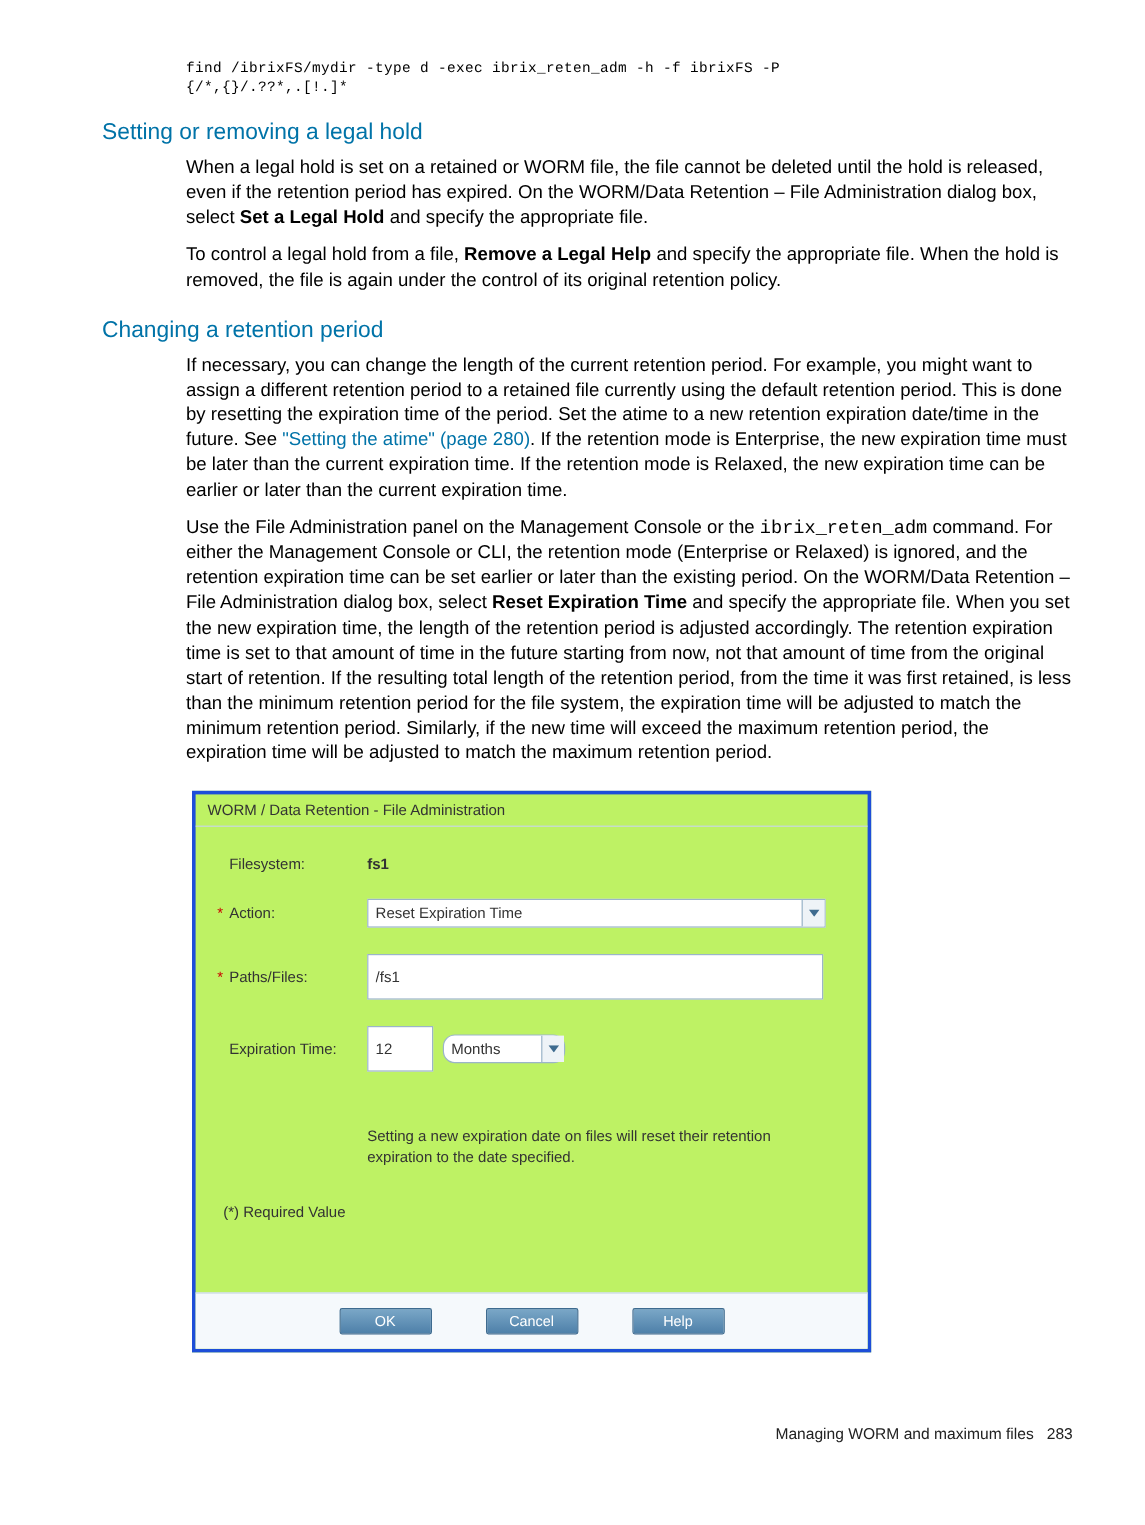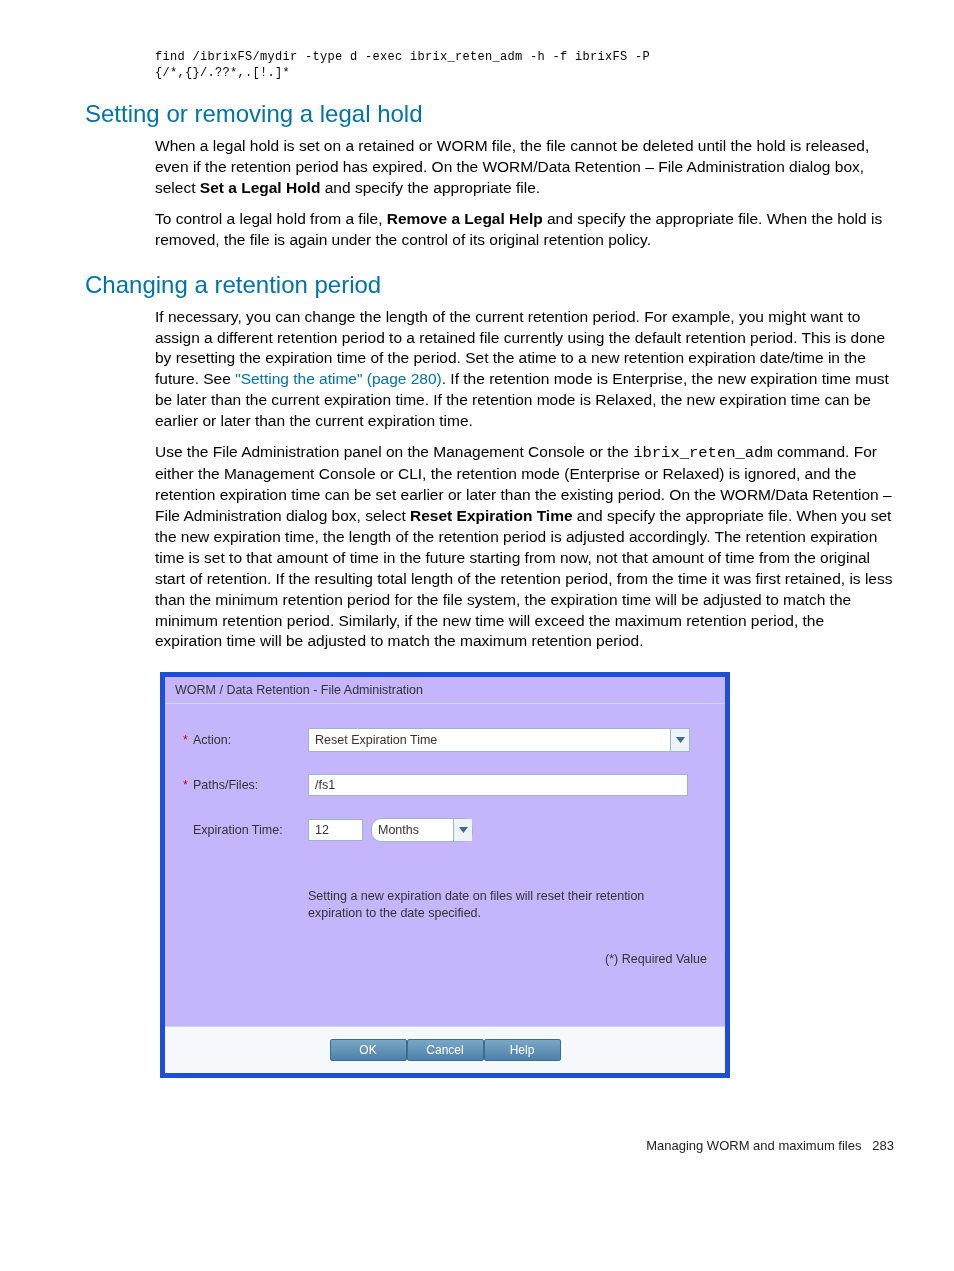--- a/index.html
+++ b/index.html
@@ -16,42 +16,42 @@
     font-family: "Courier New", Courier, monospace;
     font-size: 12px;
     margin-left: 95px;
     margin-bottom: 2px;
     letter-spacing: 0.3px;
   }
   h2.subhead {
     font-family: Arial, Helvetica, sans-serif;
     font-weight: normal;
     color: #0073a8;
-    font-size: 24px;
+    font-size: 19px;
     margin: 20px 0 8px 25px;
   }
   .body-para {
     margin: 0 0 10px 95px;
     line-height: 1.35;
     font-size: 15.5px;
   }
   .body-para b { font-weight: bold; }
   .link {
     color: #0073a8;
   }
   .mono {
     font-family: "Courier New", Courier, monospace;
   }
 
   
   .dialog {
     width: 560px;
     margin: 20px 0 0 100px;
-    border: 5px solid #1d4ed8;
-    background: #c4b5fd;
+    border: 3px solid #1d4ed8;
+    background: #bef264;
     font-size: 12.5px;
     color: #333;
   }
   .dialog-title {
     padding: 6px 10px;
     border-bottom: 1px solid #c9d8e3;
     font-size: 12.5px;
     color: #333;
   }
   .dialog-body {
@@ -103,46 +103,46 @@
     display: flex;
     align-items: center;
     justify-content: center;
     height: 100%;
     background: #eef3f7;
   }
   .select-arrow svg { display: block; }
   .text-input {
     border: 1px solid #9bb5c9;
     background: #fff;
-    height: 22px;
+    height: 38px;
     padding: 0 6px;
     font-size: 12.5px;
     color: #333;
     box-sizing: border-box;
   }
   .text-input.wide { width: 380px; }
   .text-input.narrow { width: 55px; margin-right: 8px; }
   .help-text {
     margin: 46px 0 30px 125px;
     font-size: 12.5px;
     color: #333;
     line-height: 1.35;
     max-width: 390px;
   }
   .required-note {
     font-size: 12.5px;
     color: #333;
     margin: 12px 0 50px 5px;
-    text-align: right;
   }
   .dialog-footer {
     border-top: 1px solid #c9d8e3;
     padding: 12px 16px;
     display: flex;
     justify-content: center;
+    gap: 45px;
     background: #f5f9fc;
   }
   .dlg-btn {
     background: linear-gradient(#7aa7c7, #4e80a9);
     border: 1px solid #3e6b8f;
     color: #fff;
     font-size: 12px;
     padding: 3px 0;
     width: 75px;
     text-align: center;
@@ -177,20 +177,27 @@
   <span>If necessary, you can change the length of the current retention period. For example, you might want to assign a different retention period to a retained file currently using the default retention period. This is done by resetting the expiration time of the period. Set the atime to a new retention expiration date/time in the future. See </span><span class="link">"Setting the atime" (page 280)</span><span>. If the retention mode is Enterprise, the new expiration time must be later than the current expiration time. If the retention mode is Relaxed, the new expiration time can be earlier or later than the current expiration time.</span>
 </p>
 <p class="body-para">
   <span>Use the File Administration panel on the Management Console or the </span><span class="mono">ibrix_reten_adm</span><span> command. For either the Management Console or CLI, the retention mode (Enterprise or Relaxed) is ignored, and the retention expiration time can be set earlier or later than the existing period. On the WORM/Data Retention – File Administration dialog box, select </span><b>Reset Expiration Time</b><span> and specify the appropriate file. When you set the new expiration time, the length of the retention period is adjusted accordingly. The retention expiration time is set to that amount of time in the future starting from now, not that amount of time from the original start of retention. If the resulting total length of the retention period, from the time it was first retained, is less than the minimum retention period for the file system, the expiration time will be adjusted to match the minimum retention period. Similarly, if the new time will exceed the maximum retention period, the expiration time will be adjusted to match the maximum retention period.</span>
 </p>
 
 <div class="dialog">
   <div class="dialog-title">WORM / Data Retention - File Administration</div>
   <div class="dialog-body">
 
+    <div class="form-row">
+      <div class="form-label-cell">
+        <span class="req">&nbsp;</span>
+        <span>Filesystem:</span>
+      </div>
+      <div class="form-value-cell bold-val">fs1</div>
+    </div>
 
     <div class="form-row">
       <div class="form-label-cell">
         <span class="req">*</span>
         <span>Action:</span>
       </div>
       <div class="form-value-cell">
         <div class="select-box wide">
           <div class="select-text">Reset Expiration Time</div>
           <div class="select-arrow">

